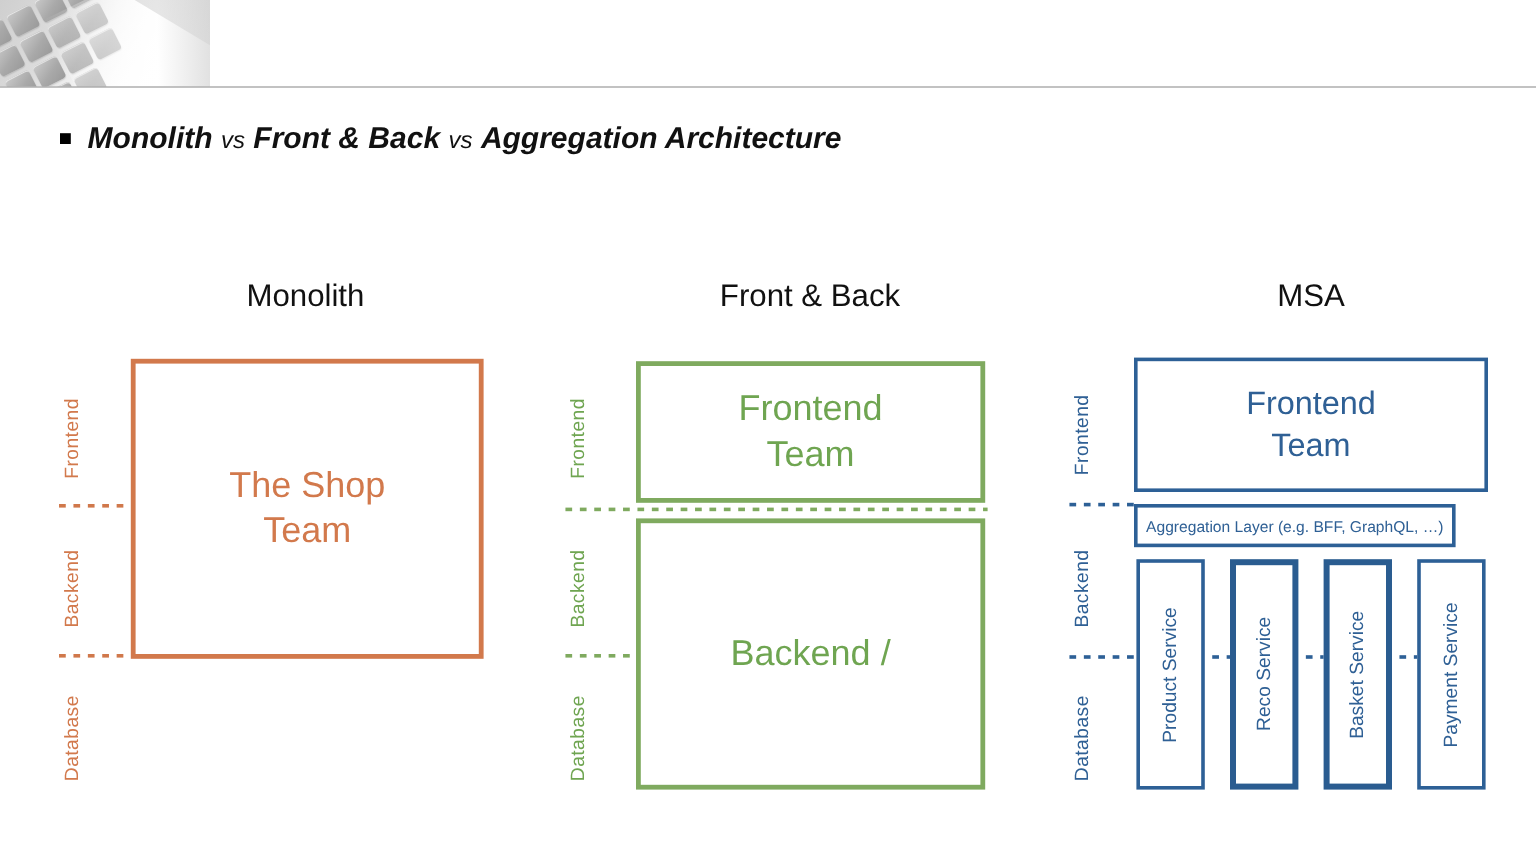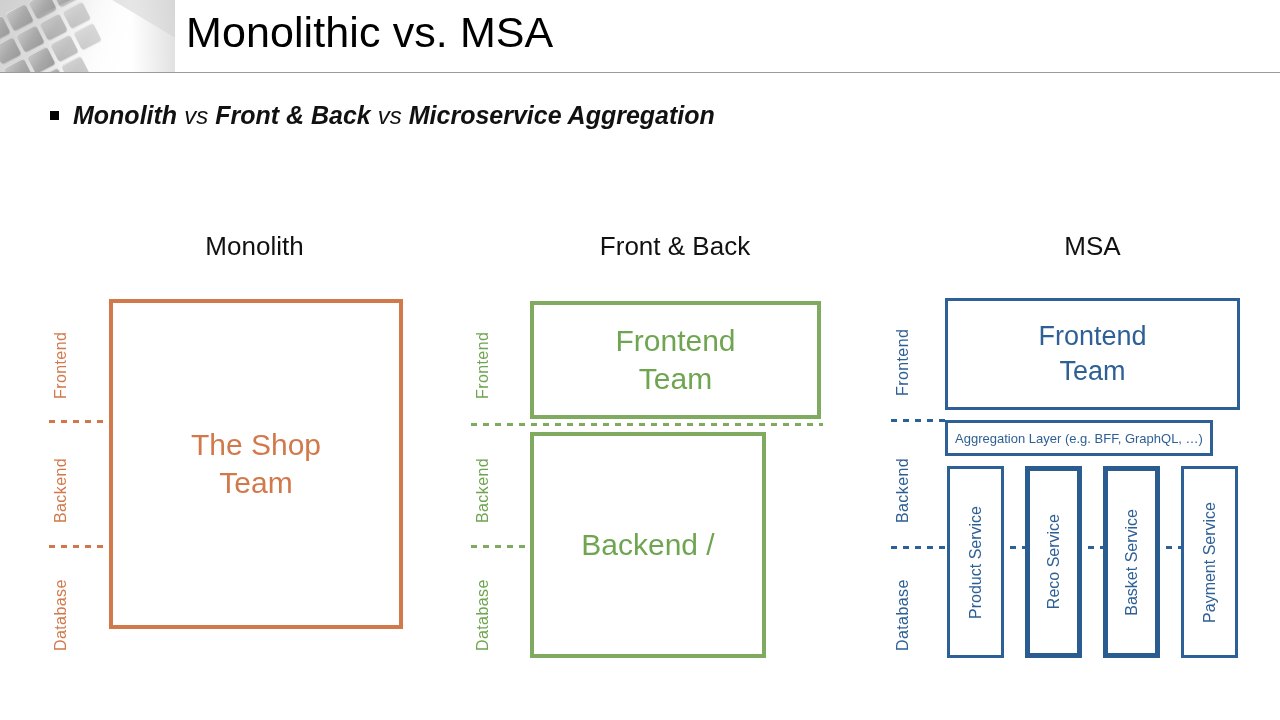--- a/index.html
+++ b/index.html
@@ -29,21 +29,21 @@
   .kb .edge{position:absolute;left:-18px;top:-4px;width:12px;height:118px;
     background:linear-gradient(90deg,#b4b4b4,#d8d8d8);border-radius:2px;}
   .title{position:absolute;left:186px;top:8px;font-size:43px;color:#000;
     font-weight:400;letter-spacing:.1px;white-space:nowrap;font-family:"Liberation Sans","DejaVu Sans",sans-serif;}
 
   
   .bullet-row{position:absolute;left:50px;top:101px;display:flex;align-items:center;gap:14px;}
   .bullet-sq{width:9px;height:9px;background:#000;flex:0 0 auto;}
   .bullet-text{font-size:25px;color:#111;font-style:italic;white-space:nowrap;}
   .bullet-text .b{font-weight:bold;}
-  .bullet-text .vs{font-weight:400;font-size:24px;}
+  .bullet-text .vs{font-weight:400;font-size:20px;}
 
   
   .col-title{position:absolute;font-size:26px;color:#111;text-align:center;}
 
   .vlabel{position:absolute;writing-mode:vertical-rl;transform:rotate(180deg);
     font-size:16px;letter-spacing:.4px;text-align:center;white-space:nowrap;}
 
   .dotline{position:absolute;height:3px;}
   .dot-o{background-image:radial-gradient(circle,#d0784b 45%,rgba(0,0,0,0) 46%);
     background-size:12px 3px;background-repeat:repeat-x;}
@@ -90,59 +90,58 @@
         <div class="key" style="left:28px;top:50px;width:22px;height:20px;"></div>
         <div class="key" style="left:54px;top:50px;width:22px;height:20px;"></div>
         <div class="key" style="left:80px;top:50px;width:22px;height:20px;"></div>
 
         <div class="key" style="left:28px;top:74px;width:22px;height:20px;"></div>
         <div class="key" style="left:54px;top:74px;width:22px;height:20px;"></div>
       </div>
       <div class="deco-sheen"></div>
       <div class="deco-sheen2"></div>
     </div>
-    <div class="title">Monolithic vs. MSA</div>
     <div class="header-rule"></div>
   </div>
 
   <div class="bullet-row">
     <div class="bullet-sq"></div>
-    <div class="bullet-text"><span class="b">Monolith</span><span class="vs" style="margin:0 7px;">vs</span><span class="b">Front &amp; Back</span><span class="vs" style="margin:0 7px;">vs</span><span class="b">Microservice Aggregation</span></div>
+    <div class="bullet-text"><span class="b">Monolith</span><span class="vs" style="margin:0 7px;">vs</span><span class="b">Front &amp; Back</span><span class="vs" style="margin:0 7px;">vs</span><span class="b">Aggregation Architecture</span></div>
   </div>
 
   <div>
     <div class="col-title" style="left:106px;top:231px;width:297px;">Monolith</div>
 
     <div class="vlabel lbl-o" style="left:52px;top:312px;height:106px;">Frontend</div>
     <div class="vlabel lbl-o" style="left:52px;top:437px;height:106px;">Backend</div>
     <div class="vlabel lbl-o" style="left:52px;top:562px;height:106px;">Database</div>
 
     <div class="dotline dot-o" style="left:46px;top:420px;width:66px;"></div>
     <div class="dotline dot-o" style="left:46px;top:545px;width:66px;"></div>
 
-    <div class="box box-o" style="left:109px;top:299px;width:294px;height:330px;">
+    <div class="box box-o" style="left:109px;top:299px;width:294px;height:250px;">
       <div class="boxlabel lbl-o"><span>The Shop</span><br><span>Team</span></div>
     </div>
   </div>
 
   <div>
     <div class="col-title" style="left:527px;top:231px;width:296px;">Front &amp; Back</div>
 
     <div class="vlabel lbl-g" style="left:474px;top:312px;height:106px;">Frontend</div>
     <div class="vlabel lbl-g" style="left:474px;top:437px;height:106px;">Backend</div>
     <div class="vlabel lbl-g" style="left:474px;top:562px;height:106px;">Database</div>
 
     <div class="dotline dot-g" style="left:468px;top:423px;width:355px;"></div>
     <div class="dotline dot-g" style="left:468px;top:545px;width:66px;"></div>
 
     <div class="box box-g" style="left:530px;top:301px;width:291px;height:118px;">
       <div class="boxlabel lbl-g"><span>Frontend</span><br><span>Team</span></div>
     </div>
 
-    <div class="box box-g" style="left:530px;top:432px;width:236px;height:226px;">
+    <div class="box box-g" style="left:530px;top:432px;width:291px;height:226px;">
       <div class="boxlabel lbl-g"><span>Backend /</span><br></div>
     </div>
   </div>
 
   <div>
     <div class="col-title" style="left:945px;top:231px;width:295px;">MSA</div>
 
     <div class="vlabel lbl-b" style="left:894px;top:308px;height:108px;">Frontend</div>
     <div class="vlabel lbl-b" style="left:894px;top:437px;height:106px;">Backend</div>
     <div class="vlabel lbl-b" style="left:894px;top:562px;height:106px;">Database</div>

